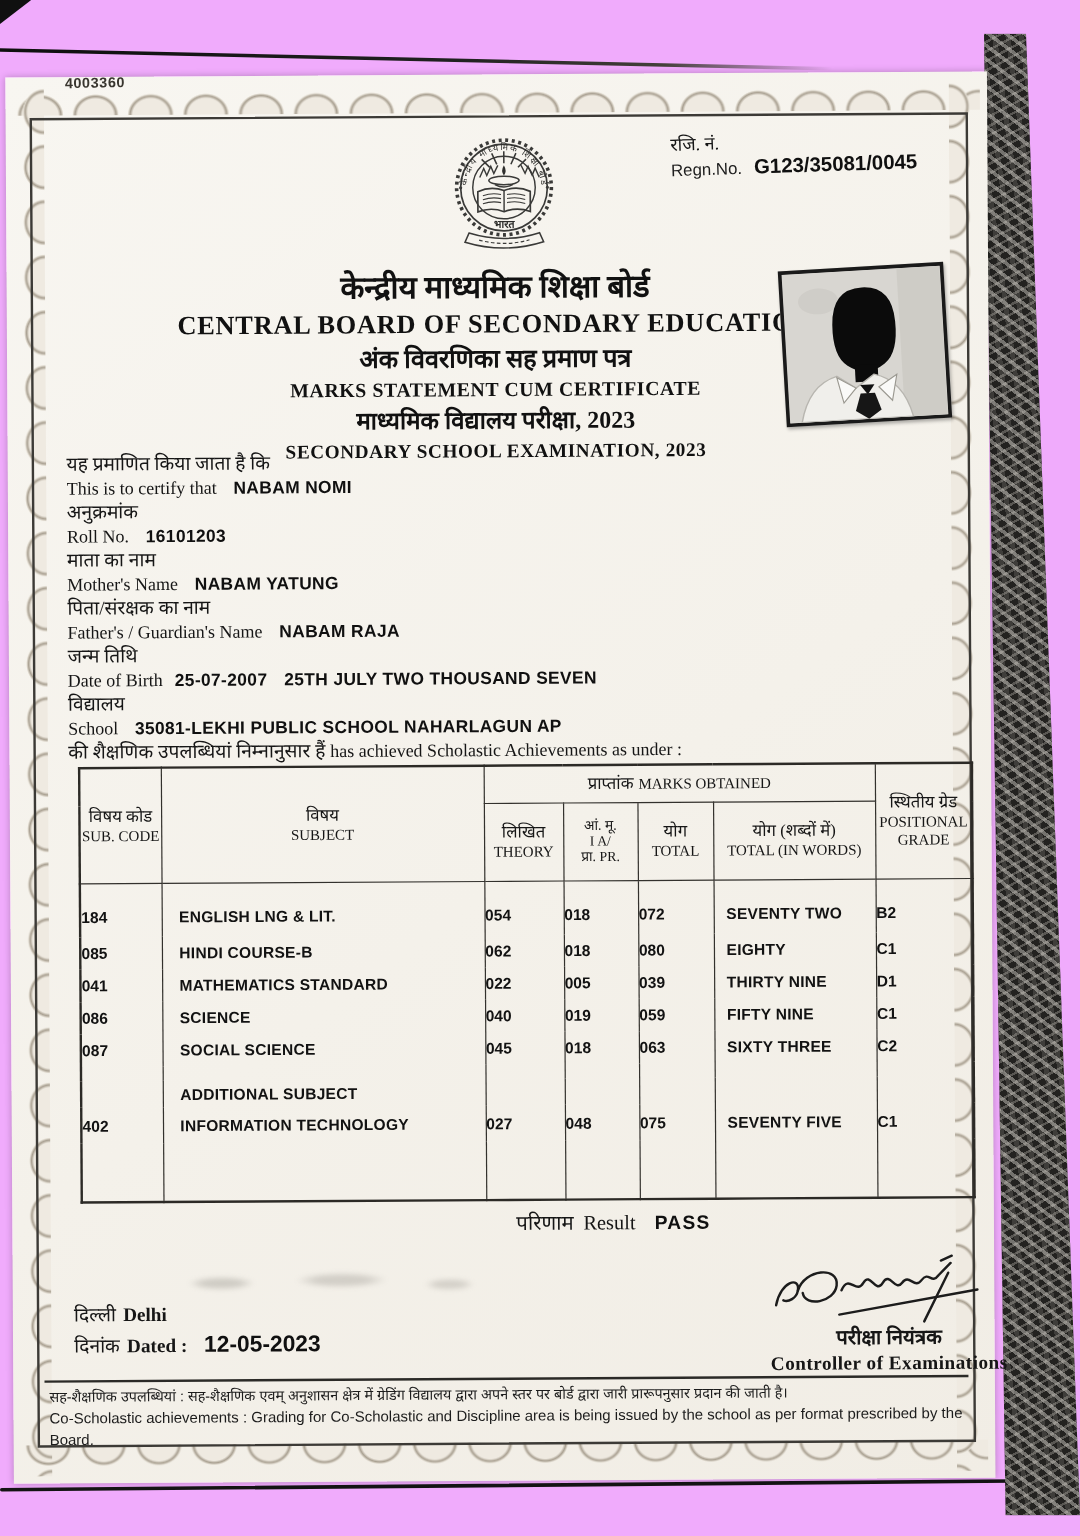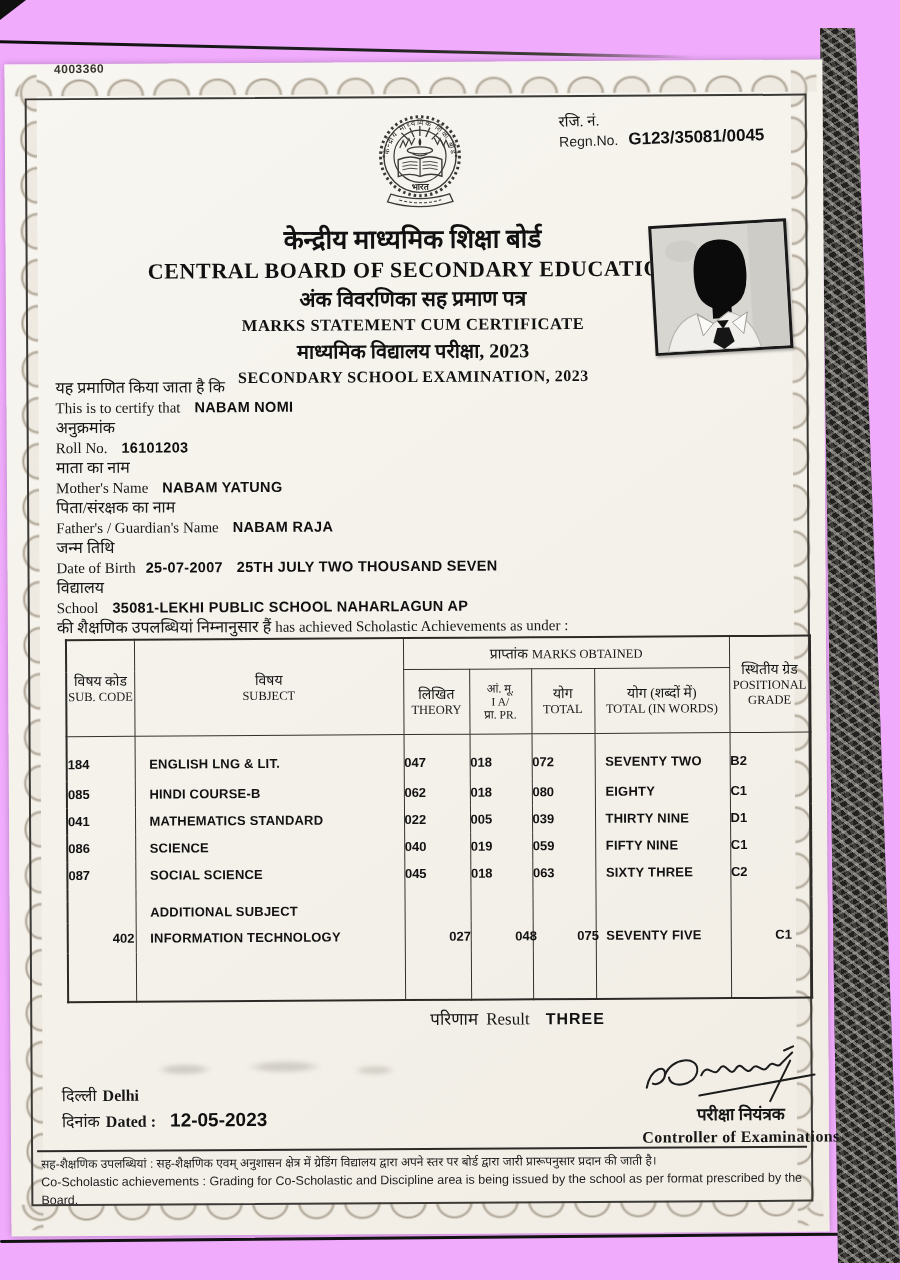--- a/index.html
+++ b/index.html
@@ -88,21 +88,21 @@
   .th-small{font-size:11.5px;line-height:13px;}
   .marks tbody td{border-top:none;border-bottom:none;vertical-align:middle;
       font-family:"Liberation Sans",sans-serif;font-weight:700;font-size:13px;color:#121212;}
   .c-code,.c-num,.c-grade{text-align:left;margin-left:13px;}
   .c-subj{padding-left:14px !important;letter-spacing:.2px;}
   .c-words{padding-left:10px !important;letter-spacing:.2px;}
   tr.row-first td{padding-top:10px !important;height:34px;}
   tr.row-std td{height:27px;}
   tr.row-spacer td{height:12px;}
   tr.row-addl-label td{height:22px;}
-  tr.row-addl td{height:30px;padding-left:44px;}
+  tr.row-addl td{height:30px;}
   tr.row-filler td{height:48px;}
 
   
   .result-line{position:absolute;left:398px;top:909px;font-size:17px;}
   .result-line .hi{font-size:17px;}
   .result-line .ens{margin-left:8px;}
   .result-line .val{font-size:16px;margin-left:16px;letter-spacing:1px;}
 
   .place-line{position:absolute;left:29px;top:984px;font-size:16px;}
   .place-line .ens{font-weight:700;margin-left:6px;}
@@ -266,21 +266,21 @@
             <th>
               <div class="th-hi">योग (शब्दों में)</div>
               <div class="th-en">TOTAL (IN WORDS)</div>
             </th>
           </tr>
         </thead>
         <tbody>
           <tr class="row-first">
             <td class="c-code">184</td>
             <td class="c-subj">ENGLISH LNG &amp; LIT.</td>
-            <td class="c-num">047</td>
+            <td class="c-num">054</td>
             <td class="c-num">018</td>
             <td class="c-num">072</td>
             <td class="c-words">SEVENTY TWO</td>
             <td class="c-grade">B2</td>
           </tr>
           <tr class="row-std">
             <td class="c-code">085</td>
             <td class="c-subj">HINDI COURSE-B</td>
             <td class="c-num">062</td>
             <td class="c-num">018</td>
@@ -348,21 +348,21 @@
               <td></td>
               <td></td>
               <td></td>
               <td></td>
               <td></td>
           </tr>
         </tbody>
       </table>
 
       <div class="result-line">
-        <span class="hi">परिणाम</span><span class="ens">Result</span><span class="val">THREE</span>
+        <span class="hi">परिणाम</span><span class="ens">Result</span><span class="val">PASS</span>
       </div>
 
       <div class="smudge"></div>
 
       <div class="place-line">
         <span class="hi">दिल्ली</span><span class="ens">Delhi</span>
       </div>
       <div class="dated-line">
         <span class="hi">दिनांक</span><span class="ens">Dated :</span><span class="val">12-05-2023</span>
       </div>

